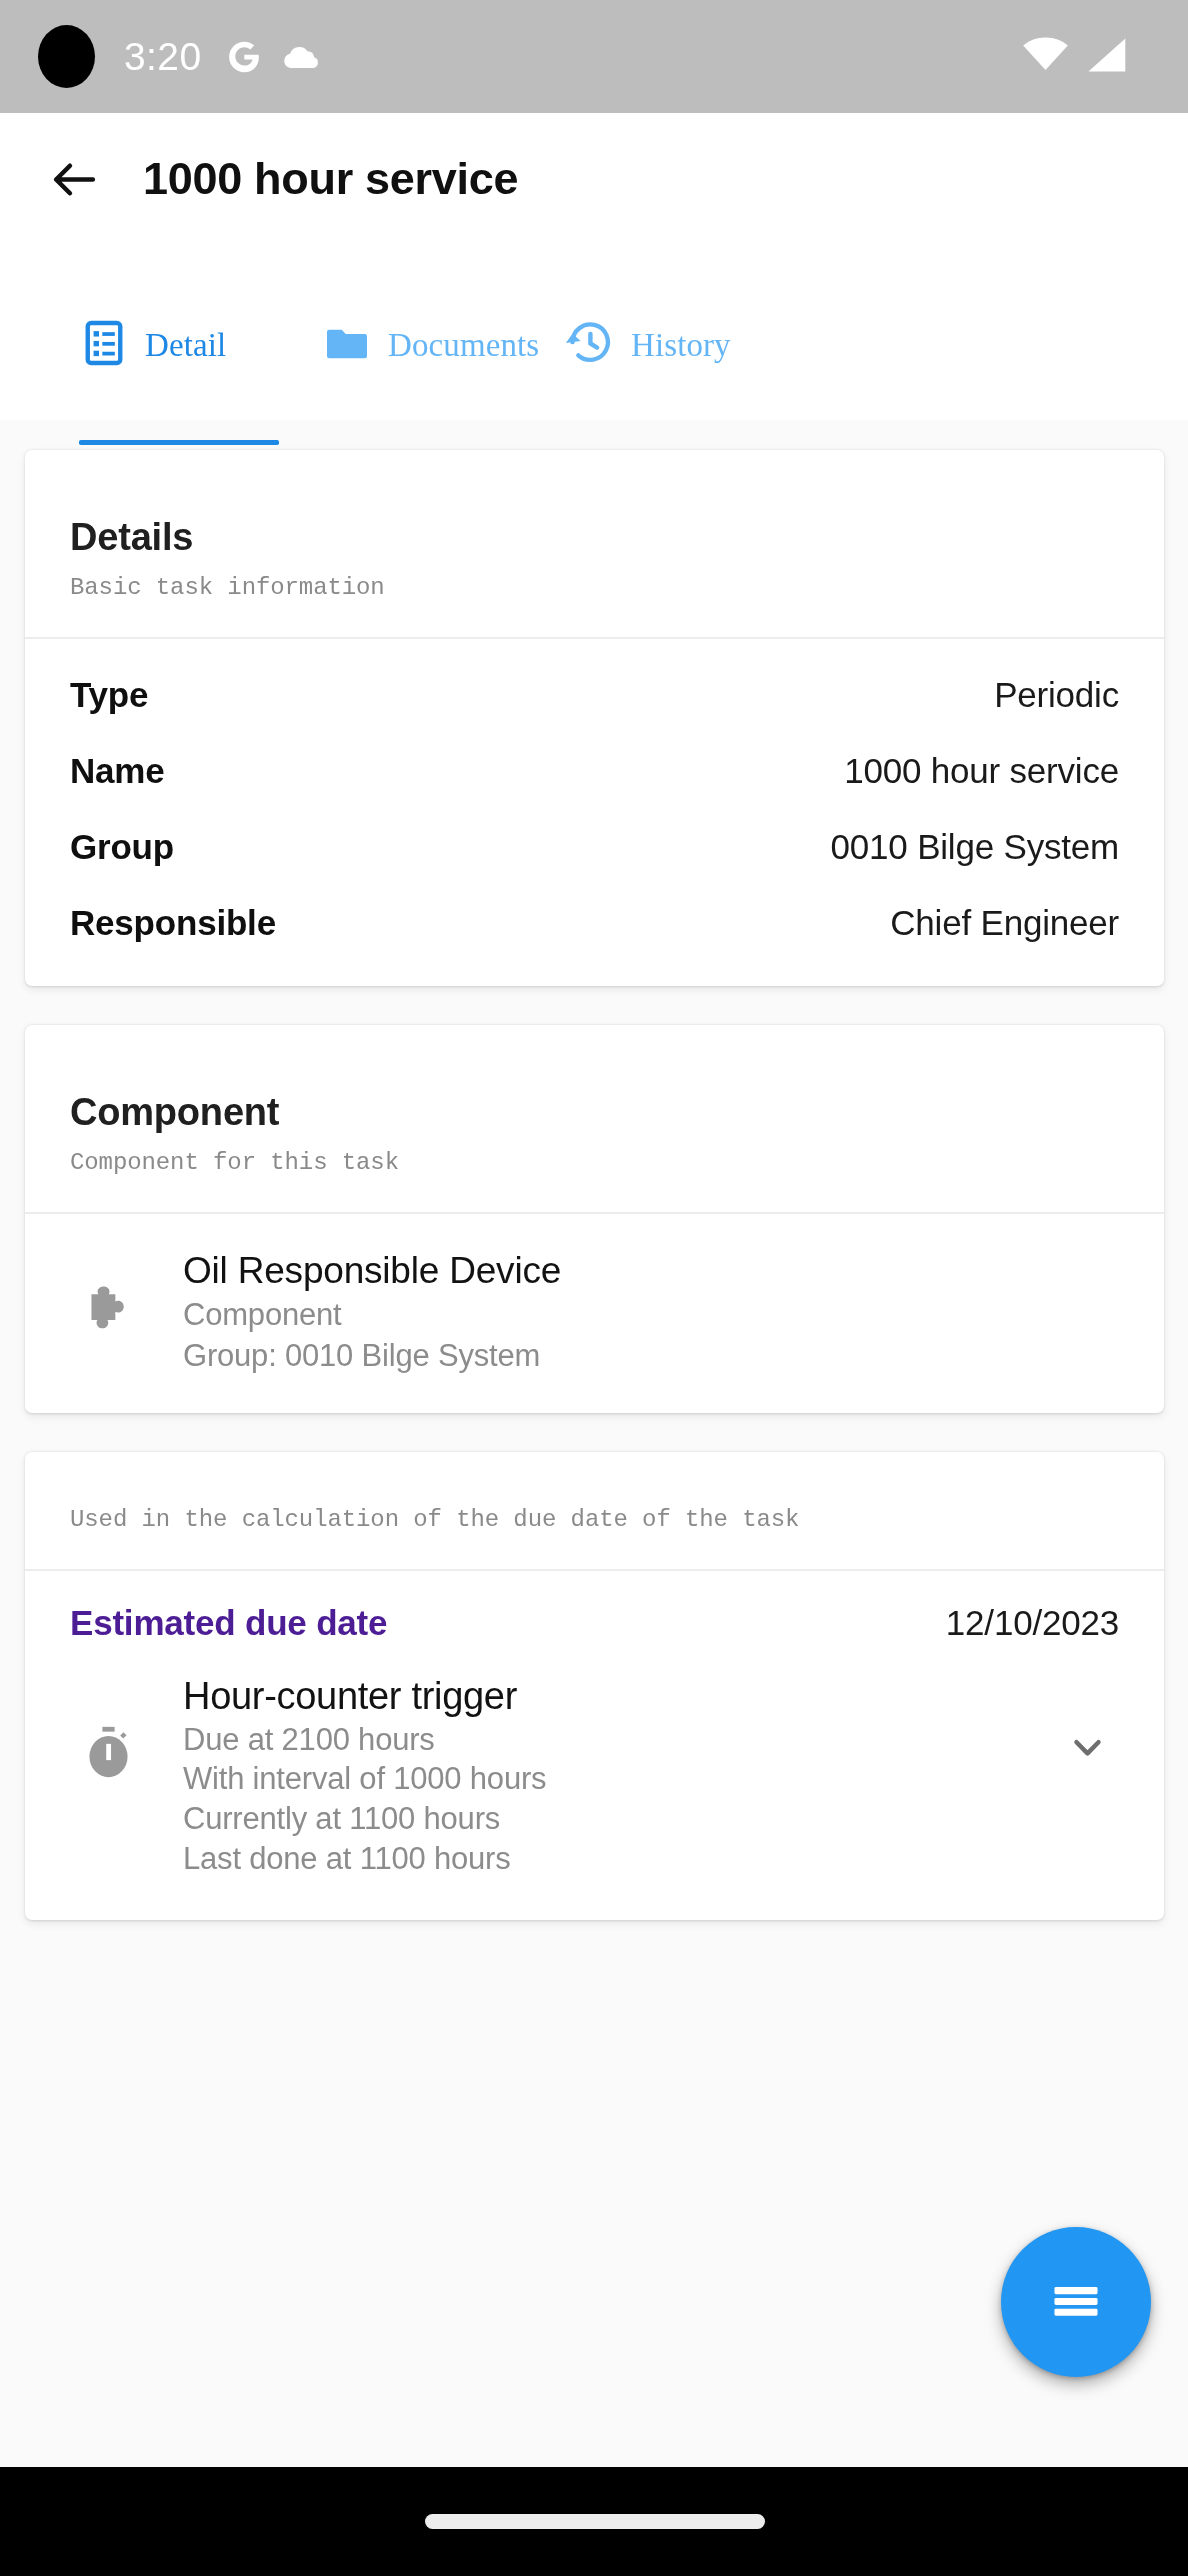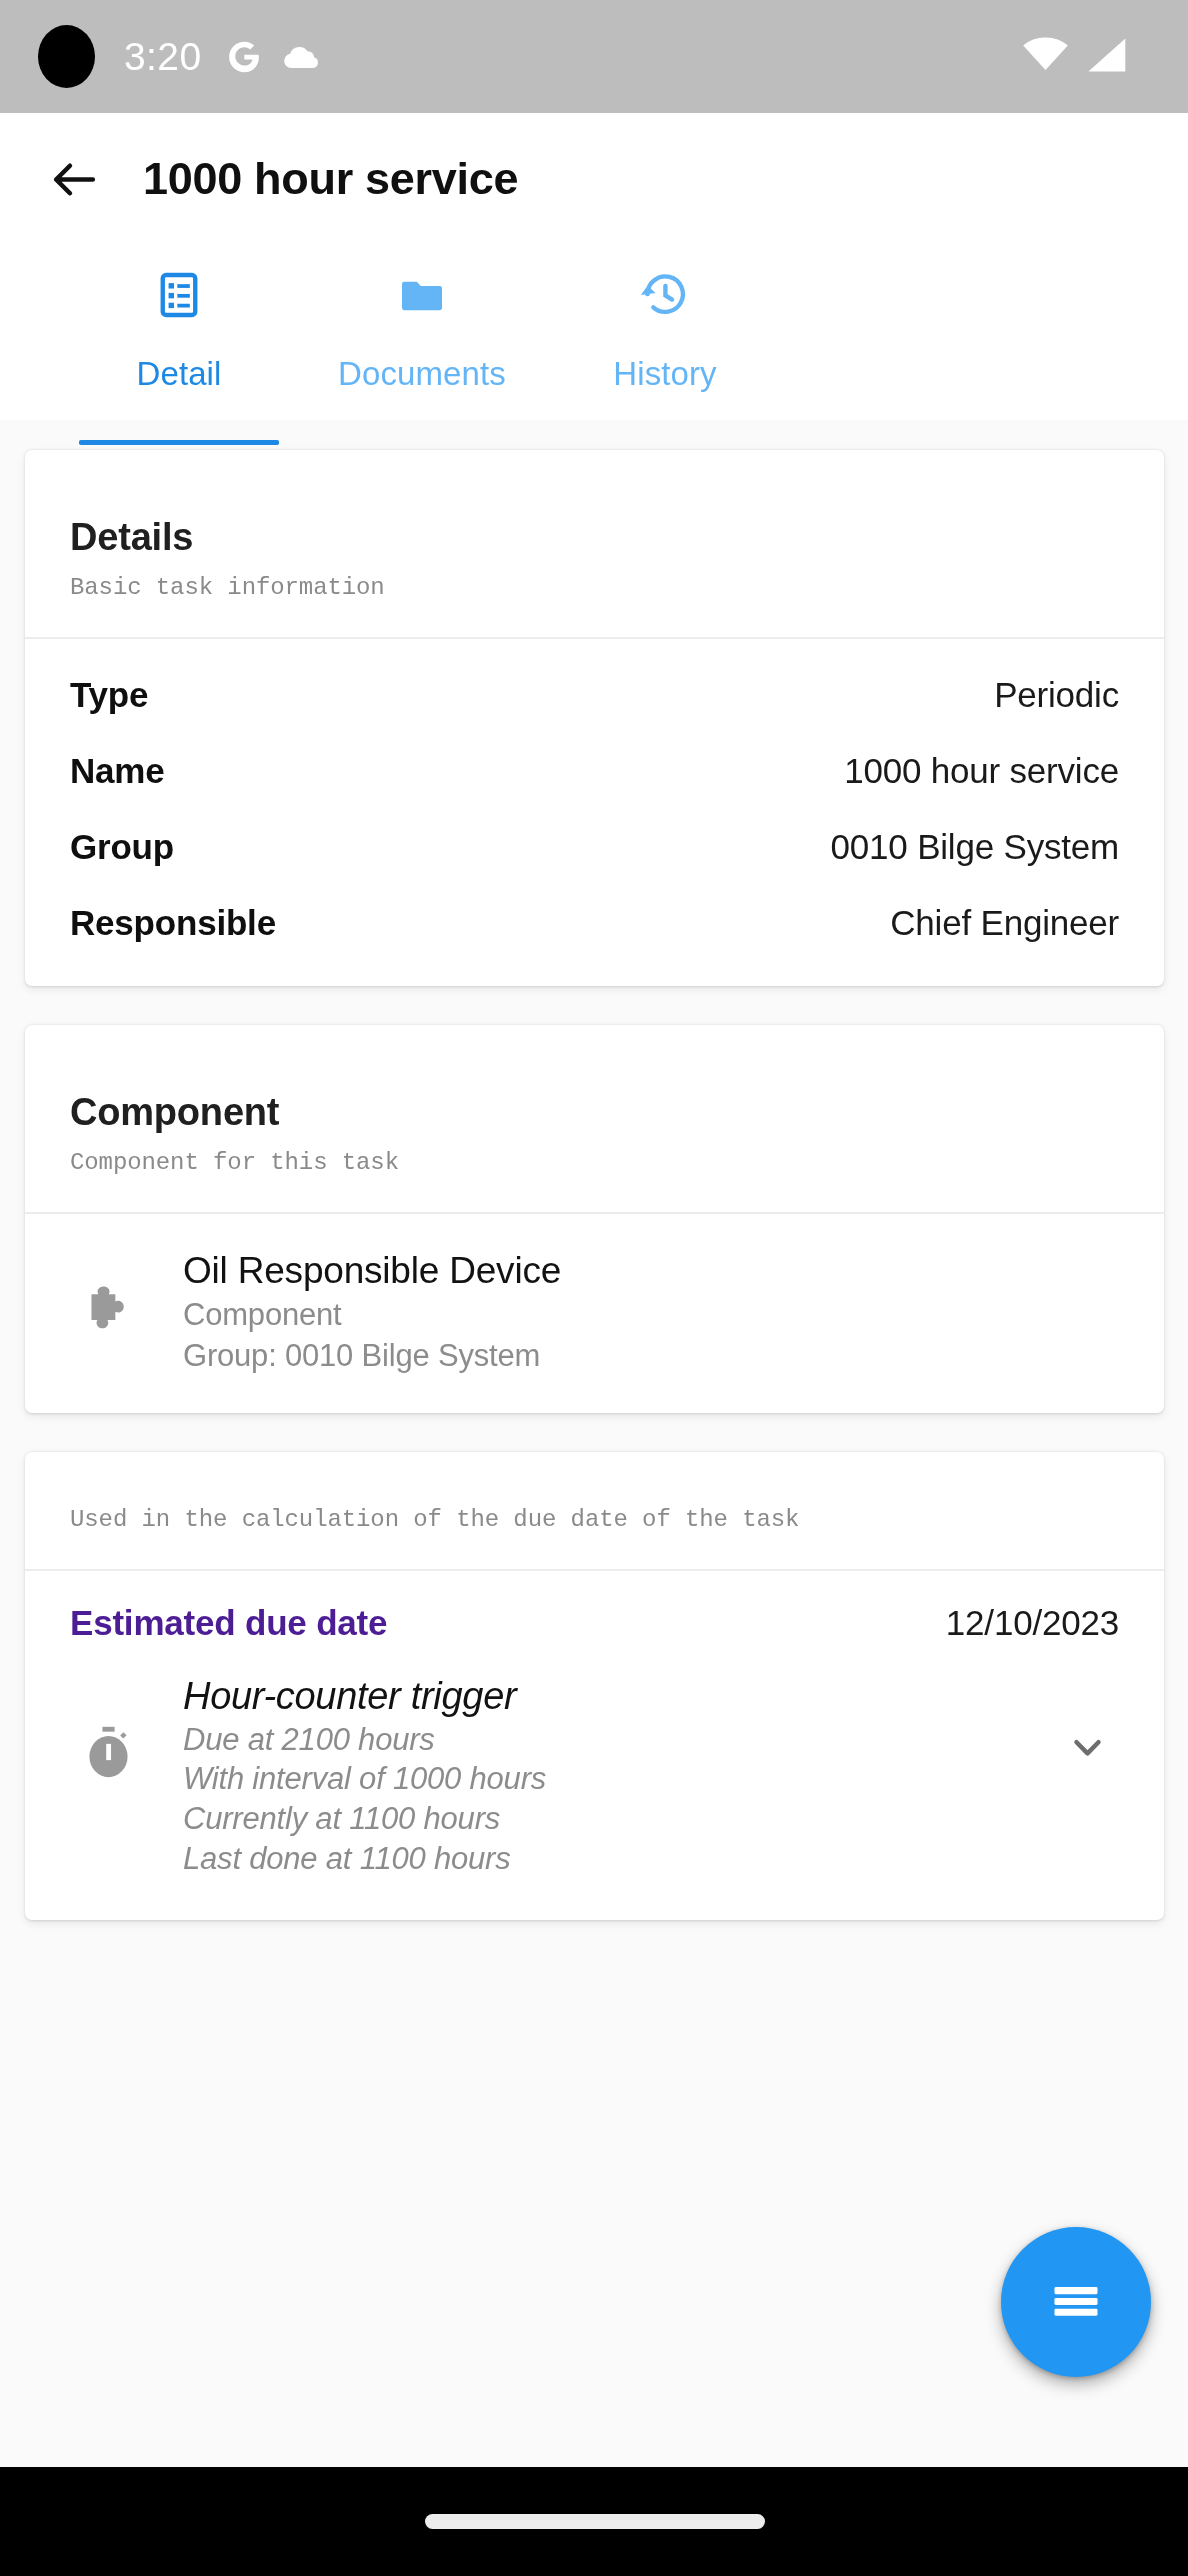--- a/index.html
+++ b/index.html
@@ -41,23 +41,24 @@
   }
 
   
   .tabbar {
     height:175px; background:#ffffff;
     display:flex; align-items:flex-start;
     padding:25px 0 0 0;
     position:relative;
   }
   .tab {
-    width:200px; display:flex; flex-direction:column;
-    align-items:center; gap:32px; position:relative; height:150px;
+    width:200px; display:flex; flex-direction:row;
+    align-items:center; gap:16px; position:relative; height:150px;
     margin-left:43px;
+    font-family:Liberation Serif, serif;
   }
   .tab:first-child { margin-left:79px; }
   .tab-label { font-size:33px; font-weight:500; letter-spacing:0.1px; }
   .tab.active .tab-label { color:#1e88e5; }
   .tab:not(.active) .tab-label { color:#64b5f6; }
   .tab-indicator {
     position:absolute; bottom:-25px; left:0; width:200px; height:5.4px;
     background:#1e88e5; border-radius:1.8px;
   }
 
@@ -85,21 +86,21 @@
   .list-item {
     display:flex; align-items:center; padding:36px 45px 39px 45px; gap:36px;
   }
   .li-icon { width:77px; height:77px; display:flex; align-items:center; justify-content:center; flex:0 0 auto; }
   .li-text { flex:1; min-width:0; }
   .li-title { font-size:37px; color:#121212; letter-spacing:-0.2px; }
   .li-line { font-size:31px; color:#8c8c8c; margin-top:5.4px; letter-spacing:-0.2px; }
 
   .trigger-row { display:flex; align-items:flex-start; padding:16px 45px 43px 45px; gap:36px; }
   .trig-icon { width:77px; height:77px; display:flex; align-items:center; justify-content:center; flex:0 0 auto; margin-top:39px; }
-  .trig-text { flex:1; min-width:0;font-style:italic; }
+  .trig-text { flex:1; min-width:0; }
   .trig-title { font-size:38px; color:#121212; letter-spacing:-0.3px; }
   .trig-line { font-size:31px; color:#8c8c8c; margin-top:3.6px; letter-spacing:-0.2px; }
   .chevron { width:63px; height:63px; display:flex; align-items:center; justify-content:center; flex:0 0 auto; margin-top:41px; }
 
   .due-row { display:flex; align-items:center; justify-content:space-between; padding:32px 45px 16px 45px; }
   .due-key { font-size:35px; font-weight:700; color:#4c1d95; letter-spacing:-0.2px; }
   .due-val { font-size:35px; color:#1a1a1a; letter-spacing:-0.2px; }
 
   
   .fab {

